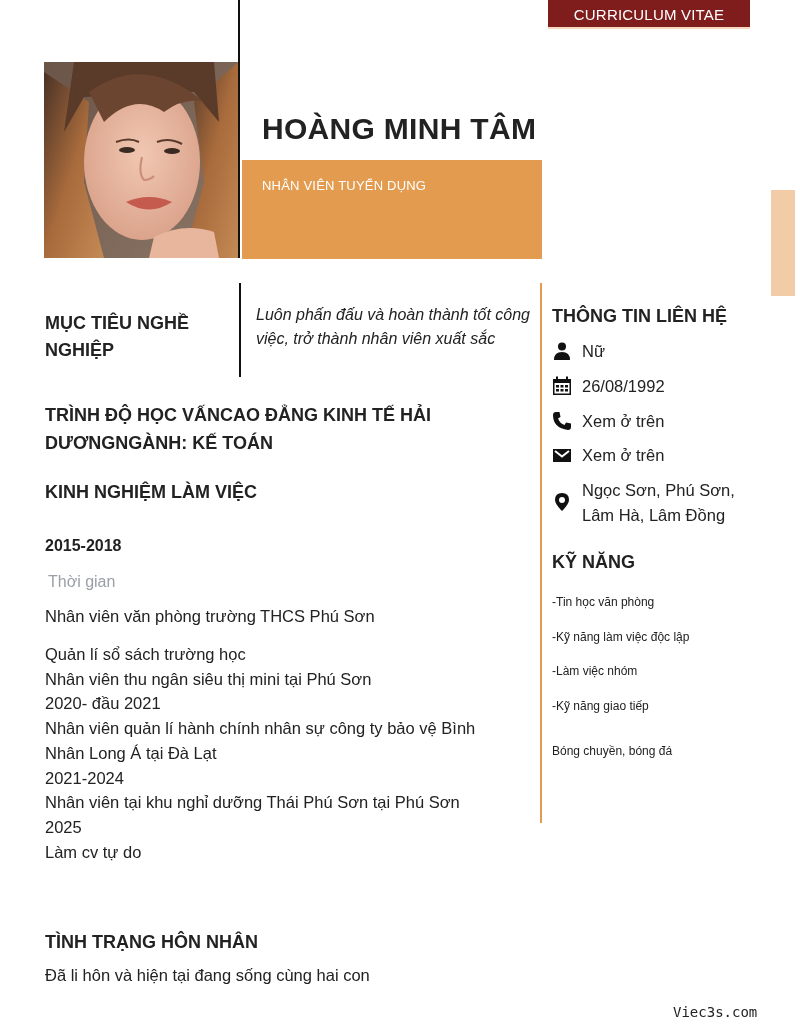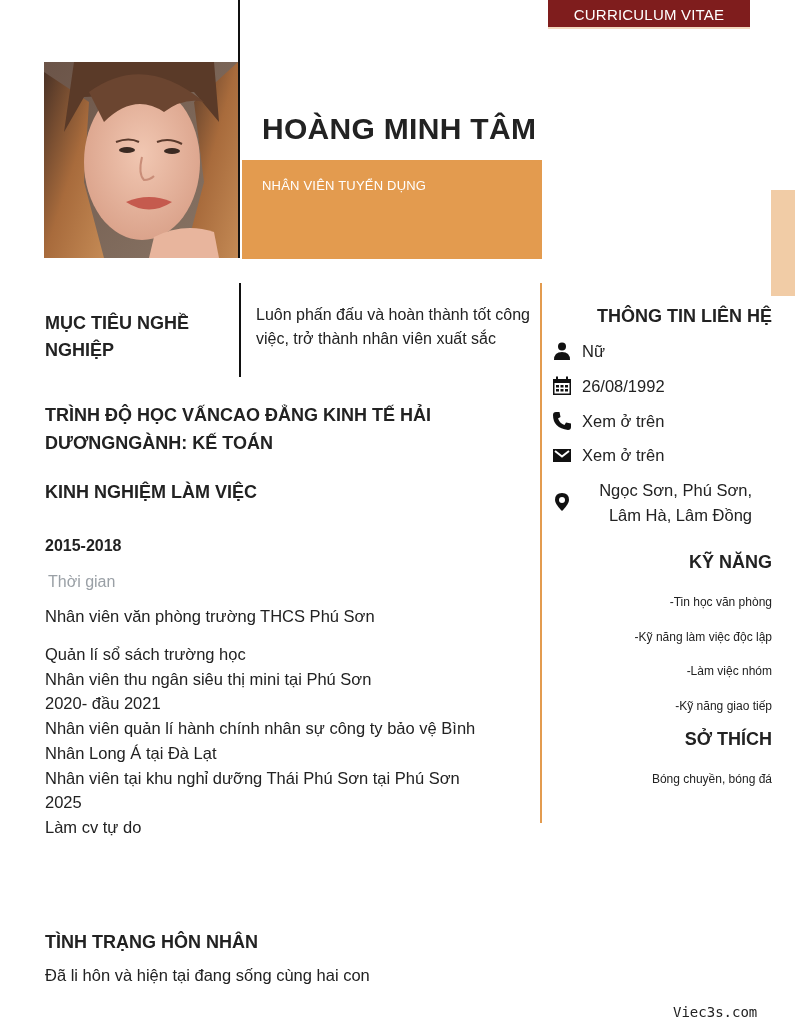--- a/index.html
+++ b/index.html
@@ -34,38 +34,38 @@
       letter-spacing: 0.2px;
     }
     .side-accent { left: 771px; top: 190px; width: 24px; height: 106px; background: #f1cca6; }
 
     
     .obj-heading {
       left: 45px; top: 310px; width: 180px; font-size: 18px; font-weight: bold; line-height: 27px;
     }
     .obj-vline { left: 239px; top: 283px; width: 2px; height: 94px; background: #111; }
     .obj-text {
-      left: 256px; top: 303px; width: 275px; font-size: 16px; line-height: 24px; color: #222;
+      left: 256px; top: 303px; width: 275px; font-size: 16px; line-height: 24px; color: #222; font-style: italic;
     }
 
     
     .h-section { font-size: 18px; font-weight: bold; color: #222; line-height: 28px; }
     .edu { left: 45px; top: 401px; width: 470px; }
     .exp-h { left: 45px; top: 478px; }
     .period { left: 45px; top: 537px; font-size: 16px; font-weight: bold; }
     .time-label { left: 48px; top: 573px; font-size: 16px; color: #9aa0a6; }
     .job-title { left: 45px; top: 607px; font-size: 16.5px; }
     .exp-lines { left: 45px; top: 642px; width: 470px; font-size: 16.5px; line-height: 24.7px; }
     .exp-lines div { white-space: nowrap; }
     .marital-h { left: 45px; top: 928px; }
     .marital-text { left: 45px; top: 966px; font-size: 16.5px; }
 
     
     .right-vline { left: 540px; top: 283px; width: 2px; height: 540px; background: #e39b4f; }
-    .right-col { left: 552px; top: 302px; width: 220px; text-align: right; }
+    .right-col { left: 552px; top: 302px; width: 220px; }
     .r-heading { font-size: 18px; font-weight: bold; color: #222; line-height: 28px; }
     .contact-row { display: flex; align-items: flex-start; font-size: 16.5px; line-height: 25px; }
     .contact-row .ic { width: 20px; height: 20px; margin-right: 10px; margin-top: 2px; flex: none; }
     .contact-row .ic svg { width: 20px; height: 20px; display: block; }
     .skill { font-size: 12px; line-height: 25px; }
 
     .footer { left: 673px; top: 1004px; font-family: "DejaVu Sans Mono", "Liberation Mono", monospace; font-size: 14px; color: #222; }
   </style>
 </head>
 <body>
@@ -121,20 +121,21 @@
 <div class="abs h-section exp-h">KINH NGHIỆM LÀM VIỆC</div>
 <div class="abs period">2015-2018</div>
 <div class="abs time-label">Thời gian</div>
 <div class="abs job-title">Nhân viên văn phòng trường THCS Phú Sơn</div>
 <div class="abs exp-lines">
   <div>Quản lí sổ sách trường học</div>
   <div>Nhân viên thu ngân siêu thị mini tại Phú Sơn</div>
   <div>2020- đầu 2021</div>
   <div>Nhân viên quản lí hành chính nhân sự công ty bảo vệ Bình</div>
   <div>Nhân Long Á tại Đà Lạt</div>
+  <div>2021-2024</div>
   <div>Nhân viên tại khu nghỉ dưỡng Thái Phú Sơn tại Phú Sơn</div>
   <div>2025</div>
   <div>Làm cv tự do</div>
 </div>
 
 <div class="abs h-section marital-h">TÌNH TRẠNG HÔN NHÂN</div>
 <div class="abs marital-text">Đã li hôn và hiện tại đang sống cùng hai con</div>
 
 <div class="abs right-vline"></div>
 <div class="abs right-col">
@@ -209,18 +210,17 @@
   <div style="height:14px"></div>
   <div class="skill">-Tin học văn phòng</div>
   <div style="height:10px"></div>
   <div class="skill">-Kỹ năng làm việc độc lập</div>
   <div style="height:9px"></div>
   <div class="skill">-Làm việc nhóm</div>
   <div style="height:10px"></div>
   <div class="skill">-Kỹ năng giao tiếp</div>
 
   <div style="height:6px"></div>
-  <div class="r-heading">SỞ THÍCH</div>
   <div style="height:14px"></div>
   <div class="skill">Bóng chuyền, bóng đá</div>
 </div>
 
 <div class="abs footer">Viec3s.com</div>
 
 </body></html>

